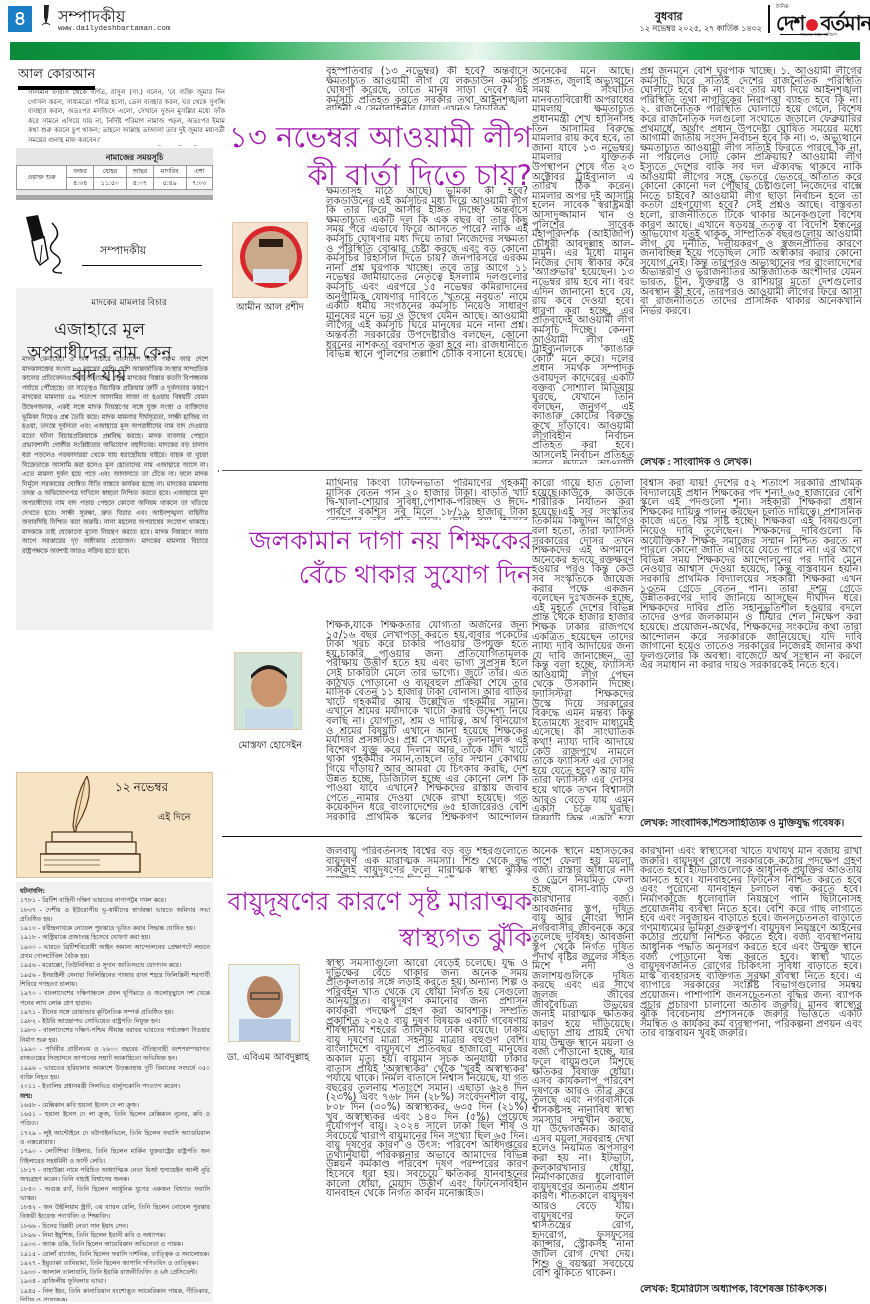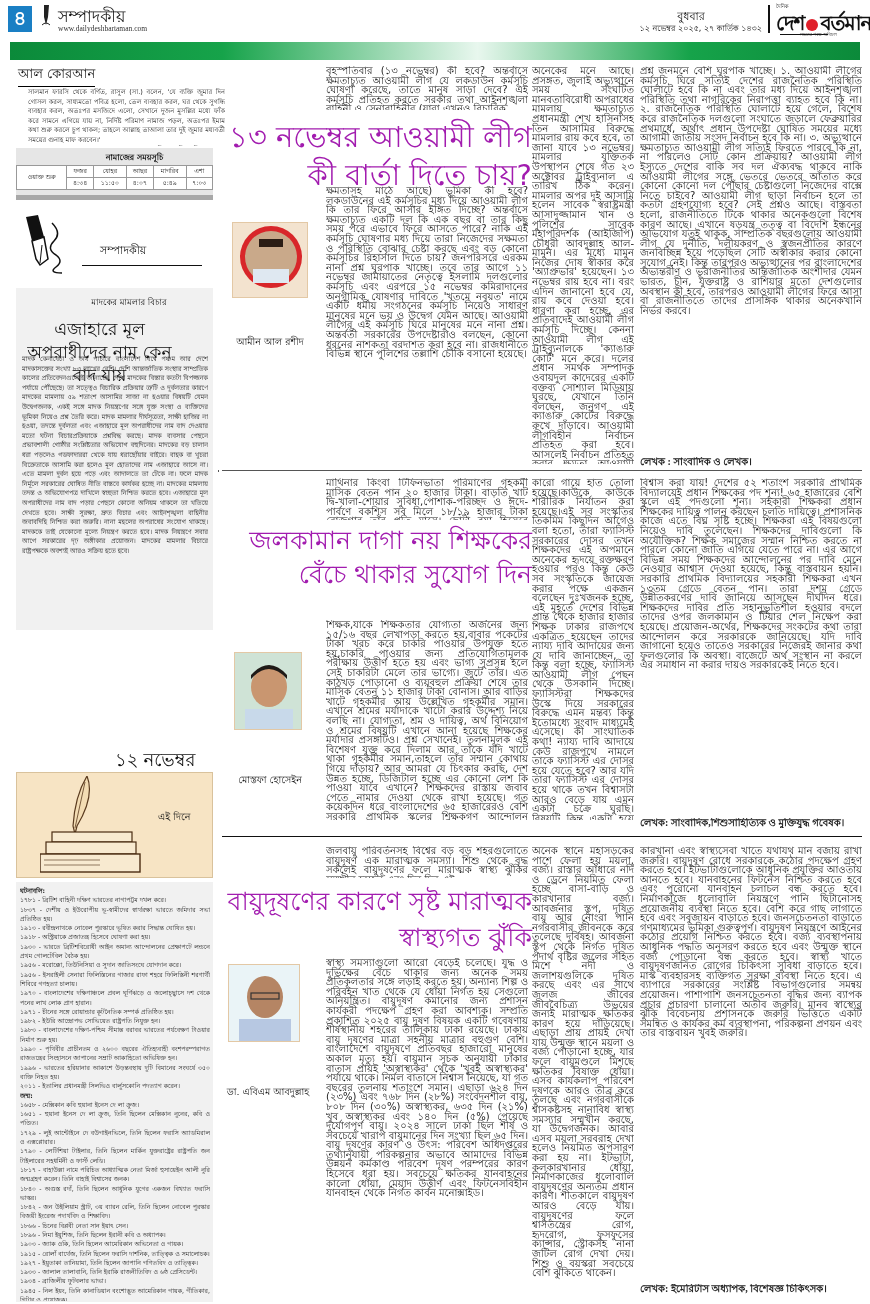--- a/index.html
+++ b/index.html
@@ -3,61 +3,61 @@
 <meta charset="utf-8">
 <style>
   * { box-sizing: border-box; margin: 0; padding: 0; }
   body { width: 870px; height: 1304px; background: #fff; font-family: "DejaVu Serif", serif; color: #111; position: relative; overflow: hidden; }
   .abs { position: absolute; }
   .txt { font-size: 7px; line-height: 10.2px; text-align: justify; color: #222; font-family: "DejaVu Sans", sans-serif; overflow: hidden; }
   
   .pagenum { left: 8px; top: 6px; width: 24px; height: 26px; background: #1a7fc4; color: #fff; font-size: 20px; font-weight: bold; display: flex; align-items: center; justify-content: center; font-family: "DejaVu Sans", sans-serif; }
   .pen-small { left: 40px; top: 5px; width: 12px; height: 22px; }
   .section-name { left: 58px; top: 4px; font-size: 16px; font-family: "DejaVu Sans", sans-serif; }
-  .site-url { left: 58px; top: 24px; font-size: 7.5px; font-family: Liberation Serif, serif; color: #333; }
-  .weekday { left: 620px; top: 8px; width: 142px; text-align: center; font-size: 11px; font-family: "DejaVu Sans", sans-serif; }
+  .site-url { left: 58px; top: 24px; font-size: 7.5px; font-family: Liberation Mono, monospace; color: #333; }
+  .weekday { left: 655px; top: 8px; width: 142px; text-align: left; font-size: 11px; font-family: "DejaVu Sans", sans-serif; font-weight: bold; }
   .date-line { left: 560px; top: 22px; width: 202px; text-align: right; font-size: 8px; font-family: "DejaVu Sans", sans-serif; }
   .vsep { left: 768px; top: 5px; width: 2px; height: 28px; background: #111; }
   .mast-small { left: 776px; top: 3px; font-size: 5px; font-family: "DejaVu Sans", sans-serif; }
   .masthead { left: 776px; top: 8px; font-size: 20px; font-weight: bold; font-family: "DejaVu Sans", sans-serif; letter-spacing: -1px; display:flex; align-items:center; gap:2px; }
   .mast-dot { width: 12px; height: 12px; border-radius: 50%; background: #e0202a; display:inline-block; }
   .mast-tag { left: 800px; top: 32px; font-size: 4.5px; font-family: "DejaVu Sans", sans-serif; color:#333; }
   .mast-line { left: 780px; top: 34px; width: 48px; height: 1px; background:#111; }
   .greenbar { left: 10px; top: 42px; width: 850px; height: 18px; background: linear-gradient(90deg,#0b8a3a 0%,#16a34a 25%,#e8f7ee 55%,#16a34a 80%,#0b8a3a 100%); }
   
-  .quran-title { left: 18px; top: 64px; font-size: 13px; border-bottom: 1px solid #000000; padding-bottom: 1px; font-family: "DejaVu Sans", sans-serif; }
+  .quran-title { left: 18px; top: 64px; font-size: 13px; border-bottom: 4px solid #000000; padding-bottom: 1px; font-family: "DejaVu Sans", sans-serif; }
   .quran-text { left: 16px; top: 88px; width: 197px; height: 58px; font-size: 6.6px; line-height: 9.5px; margin-left: 12px; }
   .quran-ref { display:block; text-align:right; }
   .prayer-box { left: 16px; top: 148px; width: 197px; height: 52px; background: #e6e6e6; }
   .prayer-title { left: 16px; top: 151px; width: 237px; text-align: center; font-size: 8px; font-weight: bold; font-family: "DejaVu Sans", sans-serif; }
   .prayer-table { left: 16px; top: 165px; width: 197px; border-collapse: collapse; background:#fff; font-family: "DejaVu Sans", sans-serif; }
   .prayer-table td { border: 1px solid #999; font-size: 6.2px; text-align: center; height: 12px; }
   .prayer-foot { left: 16px; top: 195px; width: 197px; height: 5px; background: #a8a8a8; }
   
   .ed-pen { left: 18px; top: 215px; width: 60px; height: 60px; }
   .ed-label { left: 100px; top: 242px; font-size: 11px; font-family: "DejaVu Sans", sans-serif; }
   .ed-rule { left: 82px; top: 265px; width: 120px; height: 1px; background: #111; }
   .ed-box { left: 16px; top: 288px; width: 197px; height: 342px; background: #f1f1f1; }
   .ed-kicker { left: 16px; top: 296px; width: 226px; text-align: center; font-size: 8.5px; font-family: "DejaVu Sans", sans-serif; }
   .ed-headline { left: 16px; top: 308px; width: 167px; text-align: center; font-size: 17px; line-height: 23px; font-family: "DejaVu Sans", sans-serif; margin-top: 10px; }
   .ed-body { left: 22px; top: 355px; width: 186px; height: 270px; font-size: 6.4px; line-height: 9.6px; }
   
   .day-box { left: 16px; top: 772px; width: 197px; height: 106px; background: #f7e4c4; border: 1px solid #d9c29c; }
-  .day-title { left: 115px; top: 746px; font-size: 18px; font-family: Liberation Sans, sans-serif; }
+  .day-title { left: 115px; top: 778px; font-size: 12px; font-family: Liberation Serif, serif; }
   .day-sub { left: 158px; top: 810px; font-size: 9.5px; font-family: "DejaVu Sans", sans-serif; text-align: right; }
   .books { left: 40px; top: 830px; width: 110px; height: 45px; }
   .hist-box { left: 16px; top: 882px; width: 197px; height: 420px; background: #f1f1f1; }
   .hist-body { left: 20px; top: 886px; width: 190px; height: 415px; font-size: 6.2px; line-height: 9.3px; }
   .hist-body .lbl { font-weight: bold; display:block; }
   .hist-body .it { display:block; }
   
   .hrule { height: 1px; background: #555; }
   .headline-big { font-family: "DejaVu Sans", sans-serif; text-align: right; color: #a21caf; }
   .author-photo { border: 1px solid #e3c8a5; overflow: hidden; }
-  .author-name { font-size: 9.5px; text-align: center; font-family: "DejaVu Sans", sans-serif; margin-top: 35px; }
+  .author-name { font-size: 9.5px; text-align: center; font-family: "DejaVu Sans", sans-serif; }
   .col { font-size: 10px; line-height: 9.6px; }
   .byline-foot { font-weight: bold; font-family: Liberation Serif, serif; }
 </style>
 </head>
 <body>
 
 <div class="abs pagenum">৪</div>
 <svg class="abs pen-small" viewBox="0 0 12 22">
   <path d="M4 0 L9 0 L8 12 L6 20 L4 12 Z" fill="#222"></path>
   <path d="M2 20 Q6 16 10 20" stroke="#222" fill="none" stroke-width="1"></path>

